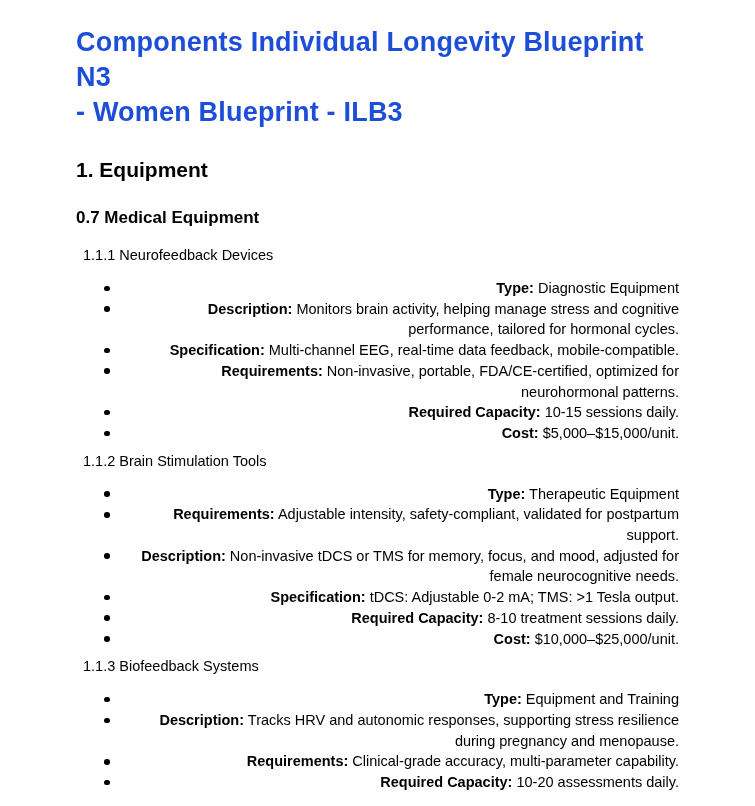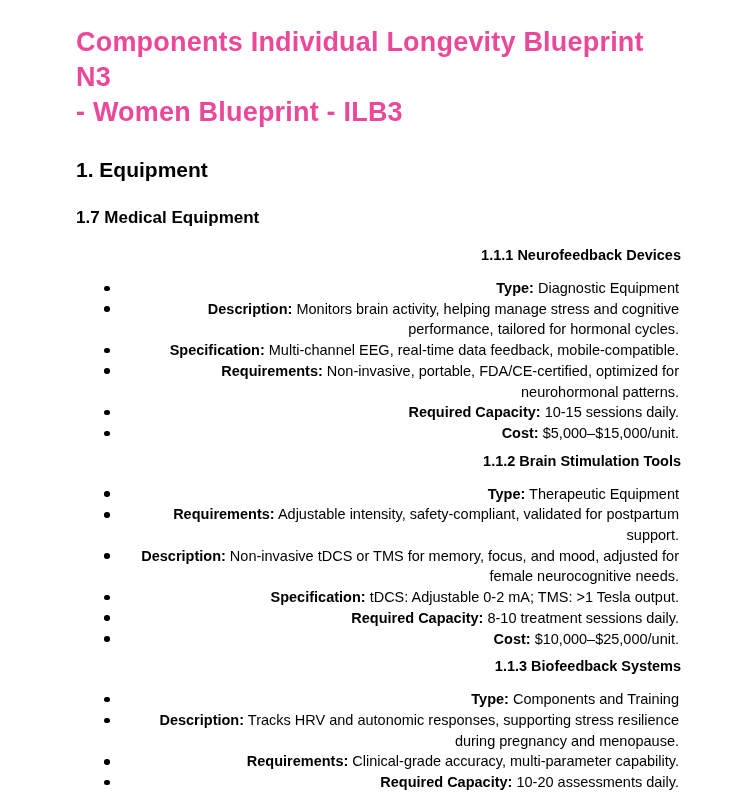--- a/index.html
+++ b/index.html
@@ -16,21 +16,21 @@
     -webkit-font-smoothing: antialiased;
   }
   .page {
     box-sizing: border-box;
     width: 755px;
     height: 806px;
     padding: 25px 74px 0 76px;
     background: #ffffff;
   }
   .doc-title {
-    color: #ec4899;
+    color: #1d4ed8;
     font-size: 27px;
     font-weight: 700;
     line-height: 35px;
     margin: 0 0 27px 0;
     letter-spacing: 0.2px;
   }
   .doc-title .t-line { display: block; }
   .h1 {
     font-size: 21px;
     font-weight: 700;
@@ -38,24 +38,23 @@
     margin: 16px 0 24px 0;
   }
   .h2 {
     font-size: 17px;
     font-weight: 700;
     line-height: 22px;
     margin: 0 0 16px 0;
   }
   .h3 {
     font-size: 14.5px;
-    font-weight: 700;
+    font-weight: 400;
     line-height: 20px;
-    margin: 0 0 13px 0;
-    text-align: right;
+    margin: 0 0 13px 7px;
   }
   ul.bullets {
     list-style: none;
     margin: 0 0 7px 0;
     padding: 0;
   }
   ul.bullets li {
     position: relative;
     padding-left: 47px;
     max-width: 556px;
@@ -79,21 +78,21 @@
 
 <div class="page">
 
   <h1 class="doc-title">
     <span class="t-line">Components Individual Longevity Blueprint N3</span>
     <span class="t-line">- Women Blueprint - ILB3</span>
   </h1>
 
   <h2 class="h1">1. Equipment</h2>
 
-  <h3 class="h2">1.7 Medical Equipment</h3>
+  <h3 class="h2">0.7 Medical Equipment</h3>
 
   <h4 class="h3">1.1.1 Neurofeedback Devices</h4>
   <ul class="bullets">
     <li><span class="dot"></span><span class="label">Type:</span> <span>Diagnostic Equipment</span></li>
     <li><span class="dot"></span><span class="label">Description:</span> <span>Monitors brain activity, helping manage stress and cognitive performance, tailored for hormonal cycles.</span></li>
     <li><span class="dot"></span><span class="label">&nbsp;Specification:</span> <span>Multi-channel EEG, real-time data feedback, mobile-compatible.</span></li>
     <li><span class="dot"></span><span class="label">Requirements:</span> <span>Non-invasive, portable, FDA/CE-certified, optimized for neurohormonal patterns.</span></li>
     <li><span class="dot"></span><span class="label">Required Capacity:</span> <span>10-15 sessions daily.</span></li>
     <li><span class="dot"></span><span class="label">Cost:</span> <span>$5,000–$15,000/unit.</span></li>
   </ul>
@@ -103,20 +102,20 @@
     <li><span class="dot"></span><span class="label">Type:</span> <span>Therapeutic Equipment</span></li>
     <li><span class="dot"></span><span class="label">Requirements:</span> <span>Adjustable intensity, safety-compliant, validated for postpartum support.</span></li>
     <li><span class="dot"></span><span class="label">Description:</span> <span>Non-invasive tDCS or TMS for memory, focus, and mood, adjusted for female neurocognitive needs.</span></li>
     <li><span class="dot"></span><span class="label">&nbsp;Specification:</span> <span>tDCS: Adjustable 0-2 mA; TMS: &gt;1 Tesla output.</span></li>
     <li><span class="dot"></span><span class="label">Required Capacity:</span> <span>8-10 treatment sessions daily.</span></li>
     <li><span class="dot"></span><span class="label">Cost:</span> <span>$10,000–$25,000/unit.</span></li>
   </ul>
 
   <h4 class="h3">1.1.3 Biofeedback Systems</h4>
   <ul class="bullets">
-    <li><span class="dot"></span><span class="label">Type:</span> <span>Components and Training</span></li>
+    <li><span class="dot"></span><span class="label">Type:</span> <span>Equipment and Training</span></li>
     <li><span class="dot"></span><span class="label">Description:</span> <span>Tracks HRV and autonomic responses, supporting stress resilience during pregnancy and menopause.</span></li>
     <li><span class="dot"></span><span class="label">Requirements:</span> <span>Clinical-grade accuracy, multi-parameter capability.</span></li>
     <li><span class="dot"></span><span class="label">Required Capacity:</span> <span>10-20 assessments daily.</span></li>
 
   </ul>
 
 </div>
 
 </body></html>

